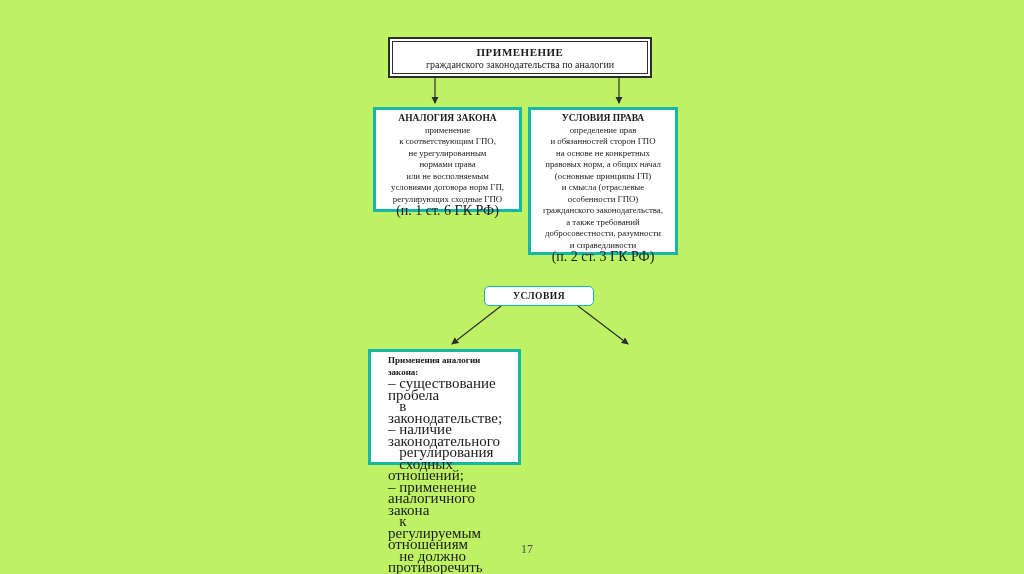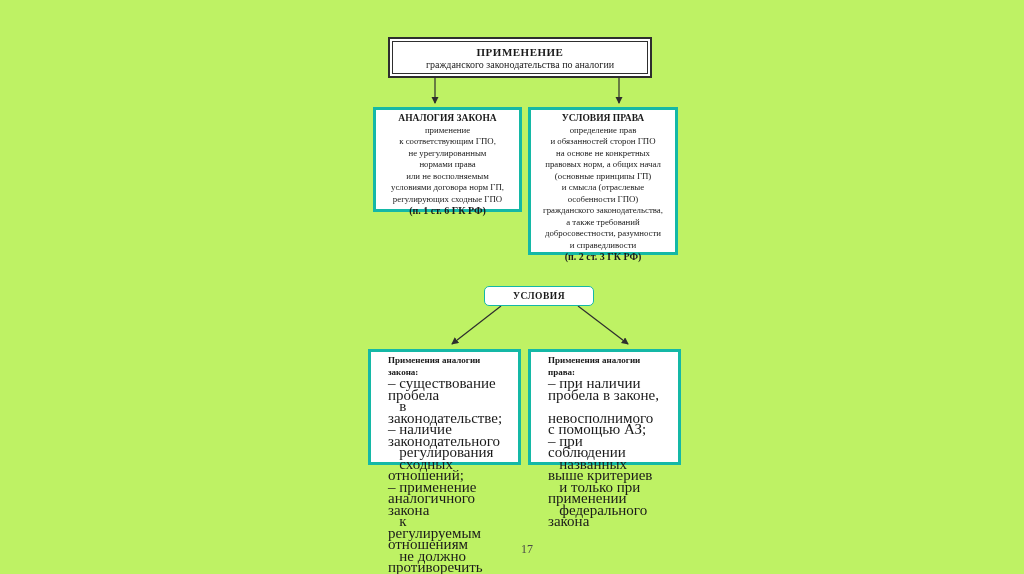--- a/index.html
+++ b/index.html
@@ -49,21 +49,21 @@
   .mid-box-law  { left: 373px; top: 107px; width: 149px; height: 105px; }
   .mid-box-right{ left: 528px; top: 107px; width: 150px; height: 148px; }
   .mid-title {
     font-size: 9.5px; font-weight: bold; line-height: 11.5px;
   }
   .mid-body {
     font-size: 8.8px; line-height: 11.5px;
     white-space: pre-wrap;
   }
   .mid-ref {
-    font-size: 10px; font-weight: bold; line-height: 11.5px;
+    font-size: 14px; font-weight: normal; line-height: 11.5px;
   }
   .conditions-box {
     left: 484px; top: 286px; width: 110px; height: 20px;
     border-radius: 5px;
     border-width: 1.5px;
     display: flex; align-items: center; justify-content: center;
     font-size: 9.5px; font-weight: bold; letter-spacing: 0.5px;
   }
   .bottom-box {
     text-align: left;
@@ -153,25 +153,16 @@
    в законодательстве;
 – наличие законодательного
    регулирования
    сходных отношений;
 – применение аналогичного закона
    к регулируемым отношениям
    не должно противоречить
    их существу</div>
   </div>
 
-  <div class="box bottom-box bottom-box-right">
-    <div class="bottom-title">Применения аналогии права:</div>
-    <div class="bottom-body">– при наличии пробела в законе,
-   невосполнимого с помощью АЗ;
-– при соблюдении
-   названных выше критериев
-   и только при применении
-   федерального закона</div>
-  </div>
 
   <div class="page-number">17</div>
 
 </div>
 
 </body></html>

